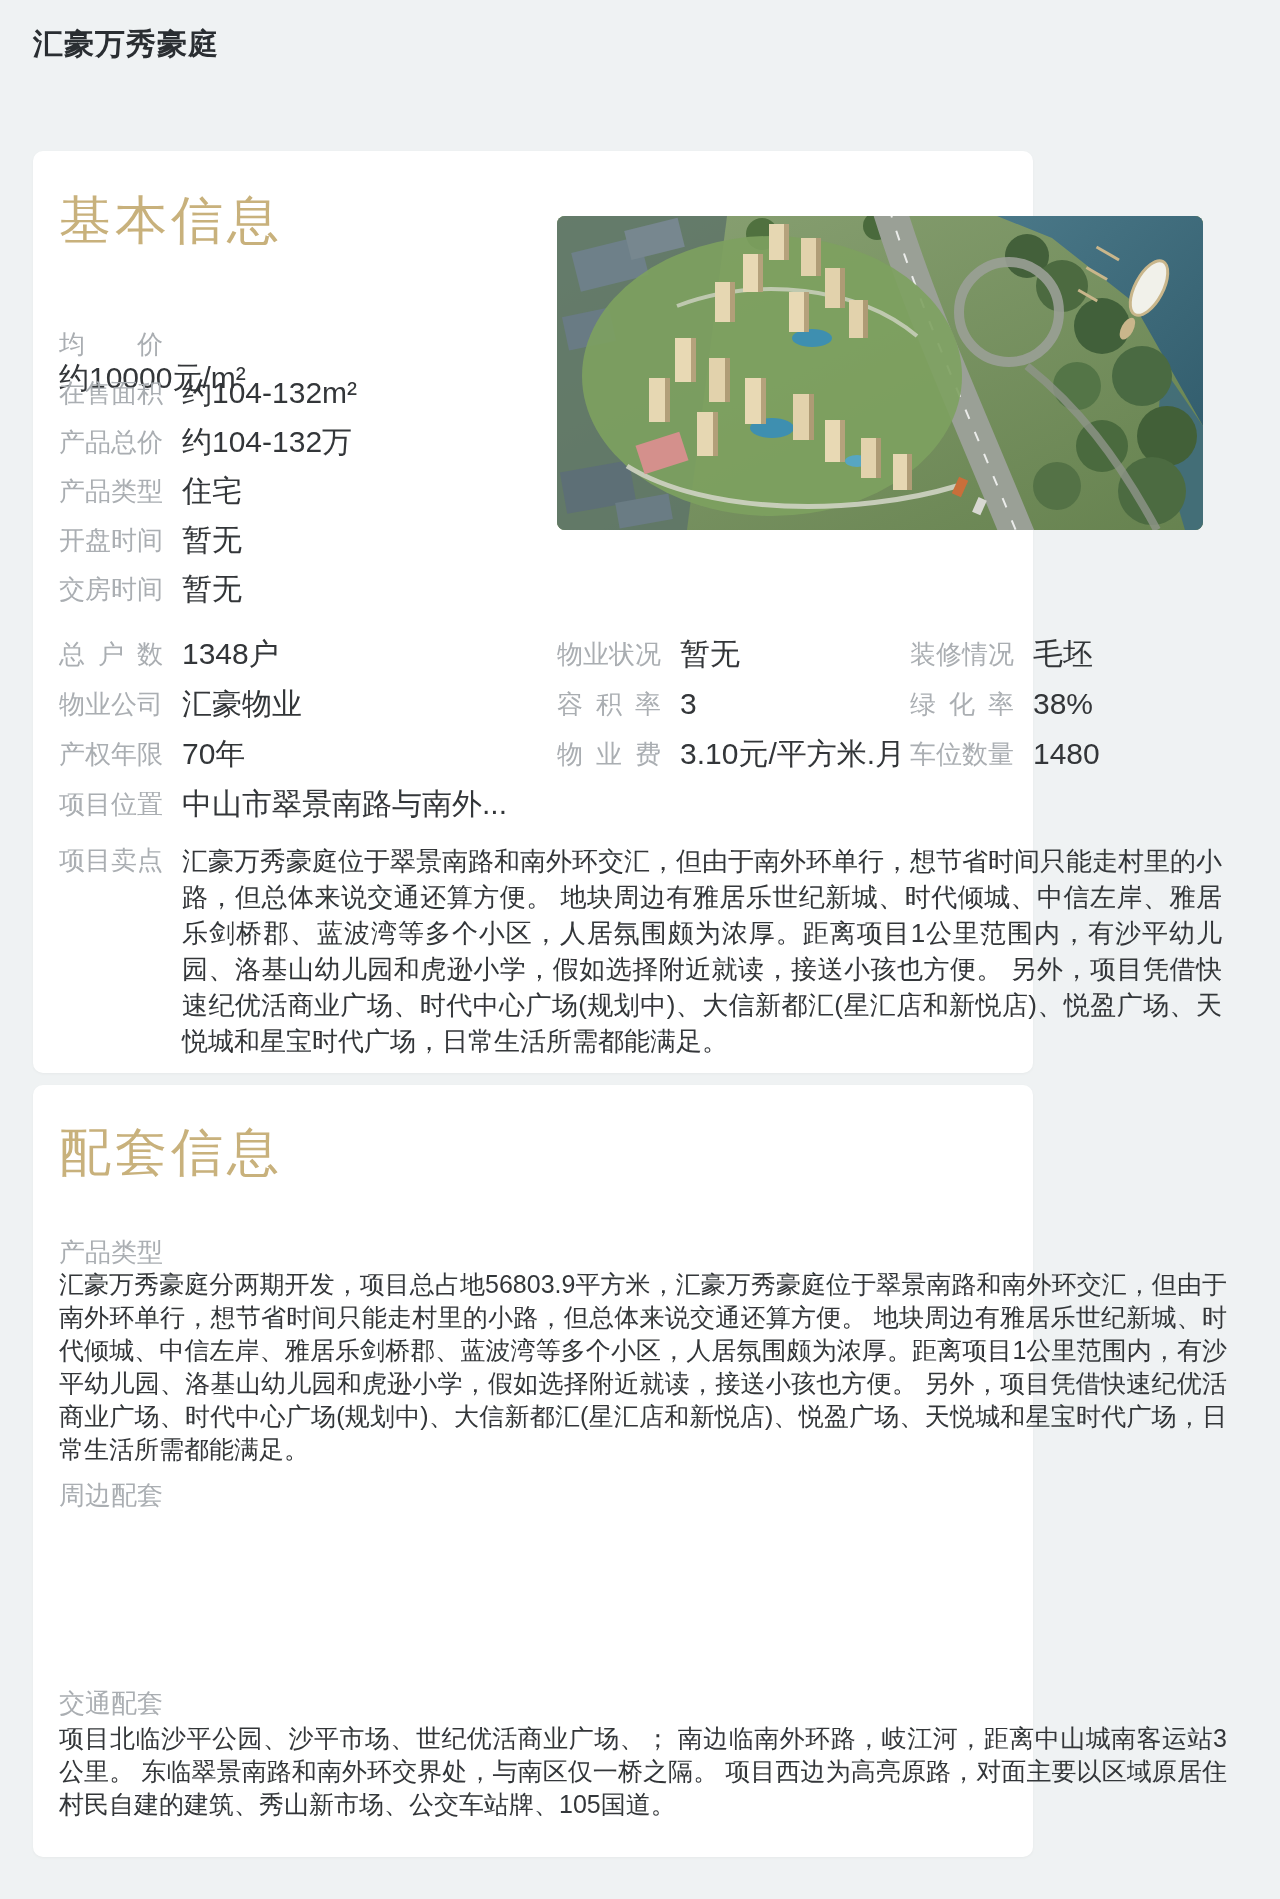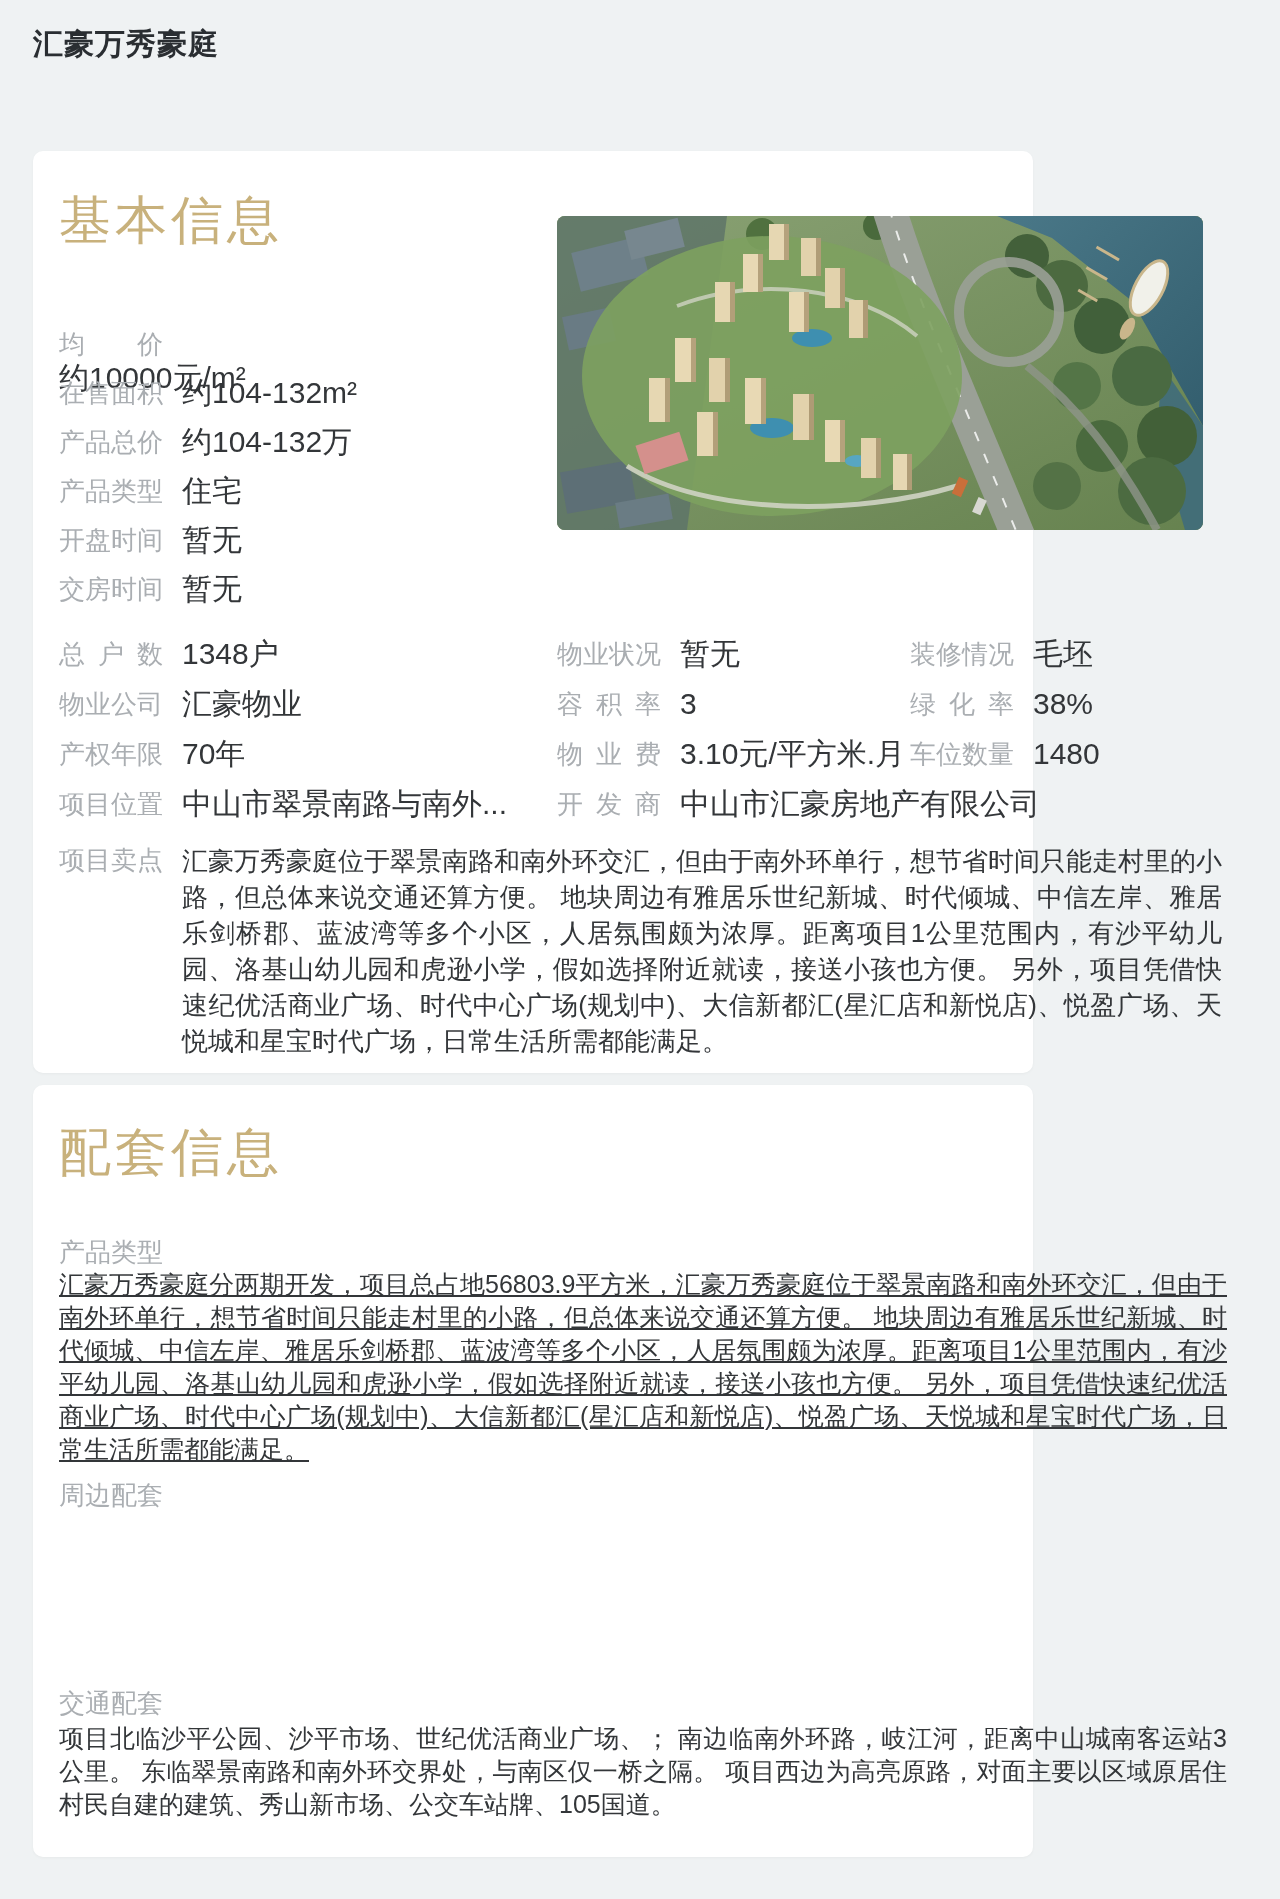--- a/index.html
+++ b/index.html
@@ -259,37 +259,33 @@
   </div>
   <div class="row" style="left:877px;top:586px;">
     <span class="lbl">车位数量</span>
     <span class="val">1480</span>
   </div>
 
   <div class="row" style="left:26px;top:636px;">
     <span class="lbl">项目位置</span>
     <span class="val">中山市翠景南路与南外...</span>
   </div>
-  <div class="row" style="left:524px;top:636px;">
-    <span class="lbl">开发商</span>
-    <span class="val">中山市汇豪房地产有限公司</span>
-  </div>
 
   <div class="selling-row" style="left:26px;top:692px;">
     <span class="lbl">项目卖点</span>
     <span class="para-inline">汇豪万秀豪庭位于翠景南路和南外环交汇，但由于南外环单行，想节省时间只能走村里的小路，但总体来说交通还算方便。 地块周边有雅居乐世纪新城、时代倾城、中信左岸、雅居乐剑桥郡、蓝波湾等多个小区，人居氛围颇为浓厚。距离项目1公里范围内，有沙平幼儿园、洛基山幼儿园和虎逊小学，假如选择附近就读，接送小孩也方便。 另外，项目凭借快速纪优活商业广场、时代中心广场(规划中)、大信新都汇(星汇店和新悦店)、悦盈广场、天悦城和星宝时代广场，日常生活所需都能满足。</span>
   </div>
 
 </section>
 
 <section class="card" id="card-amenities">
 
   <h2 class="section-heading" style="top:38px;">配套信息</h2>
 
   <div class="sub-label" style="top:150px;">产品类型</div>
-  <div class="para" style="left:26px;top:183px;width:1168px;text-decoration:underline;">汇豪万秀豪庭分两期开发，项目总占地56803.9平方米，汇豪万秀豪庭位于翠景南路和南外环交汇，但由于南外环单行，想节省时间只能走村里的小路，但总体来说交通还算方便。 地块周边有雅居乐世纪新城、时代倾城、中信左岸、雅居乐剑桥郡、蓝波湾等多个小区，人居氛围颇为浓厚。距离项目1公里范围内，有沙平幼儿园、洛基山幼儿园和虎逊小学，假如选择附近就读，接送小孩也方便。 另外，项目凭借快速纪优活商业广场、时代中心广场(规划中)、大信新都汇(星汇店和新悦店)、悦盈广场、天悦城和星宝时代广场，日常生活所需都能满足。</div>
+  <div class="para" style="left:26px;top:183px;width:1168px;">汇豪万秀豪庭分两期开发，项目总占地56803.9平方米，汇豪万秀豪庭位于翠景南路和南外环交汇，但由于南外环单行，想节省时间只能走村里的小路，但总体来说交通还算方便。 地块周边有雅居乐世纪新城、时代倾城、中信左岸、雅居乐剑桥郡、蓝波湾等多个小区，人居氛围颇为浓厚。距离项目1公里范围内，有沙平幼儿园、洛基山幼儿园和虎逊小学，假如选择附近就读，接送小孩也方便。 另外，项目凭借快速纪优活商业广场、时代中心广场(规划中)、大信新都汇(星汇店和新悦店)、悦盈广场、天悦城和星宝时代广场，日常生活所需都能满足。</div>
 
   <div class="sub-label" style="top:393px;">周边配套</div>
 
   <div class="sub-label" style="top:601px;">交通配套</div>
   <div class="para" style="left:26px;top:637px;width:1168px;">项目北临沙平公园、沙平市场、世纪优活商业广场、；  南边临南外环路，岐江河，距离中山城南客运站3公里。 东临翠景南路和南外环交界处，与南区仅一桥之隔。 项目西边为高亮原路，对面主要以区域原居住村民自建的建筑、秀山新市场、公交车站牌、105国道。</div>
 
 </section>
 
 </body></html>

